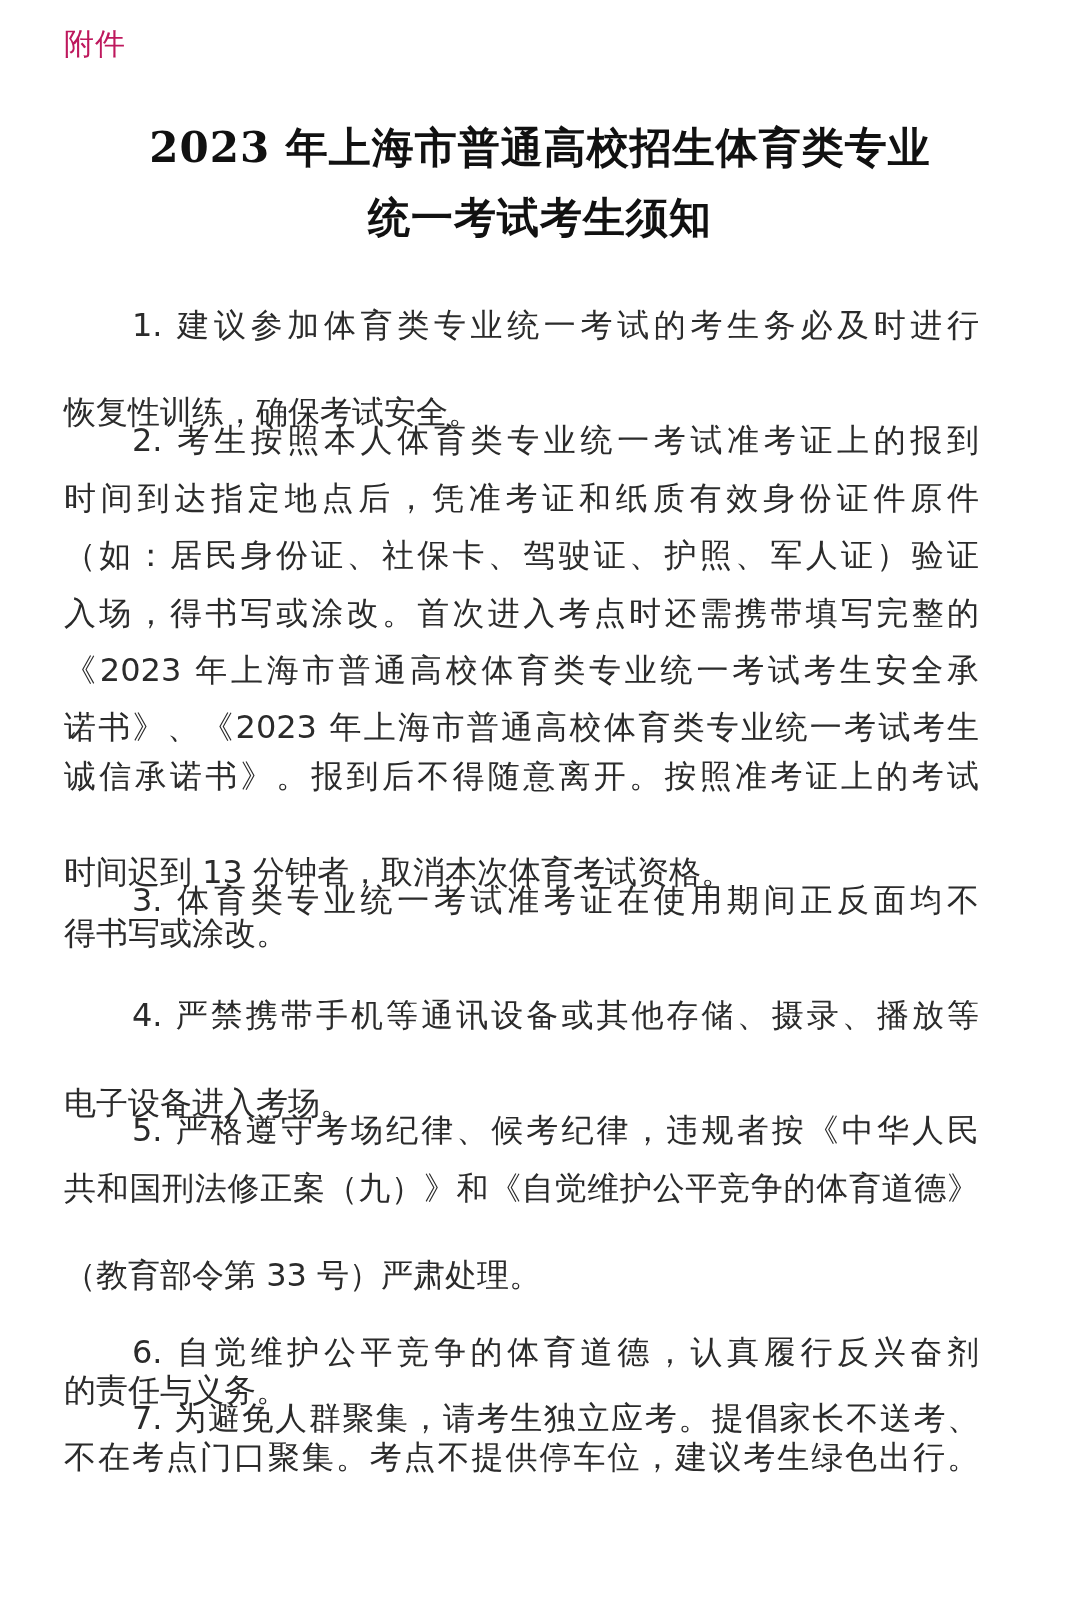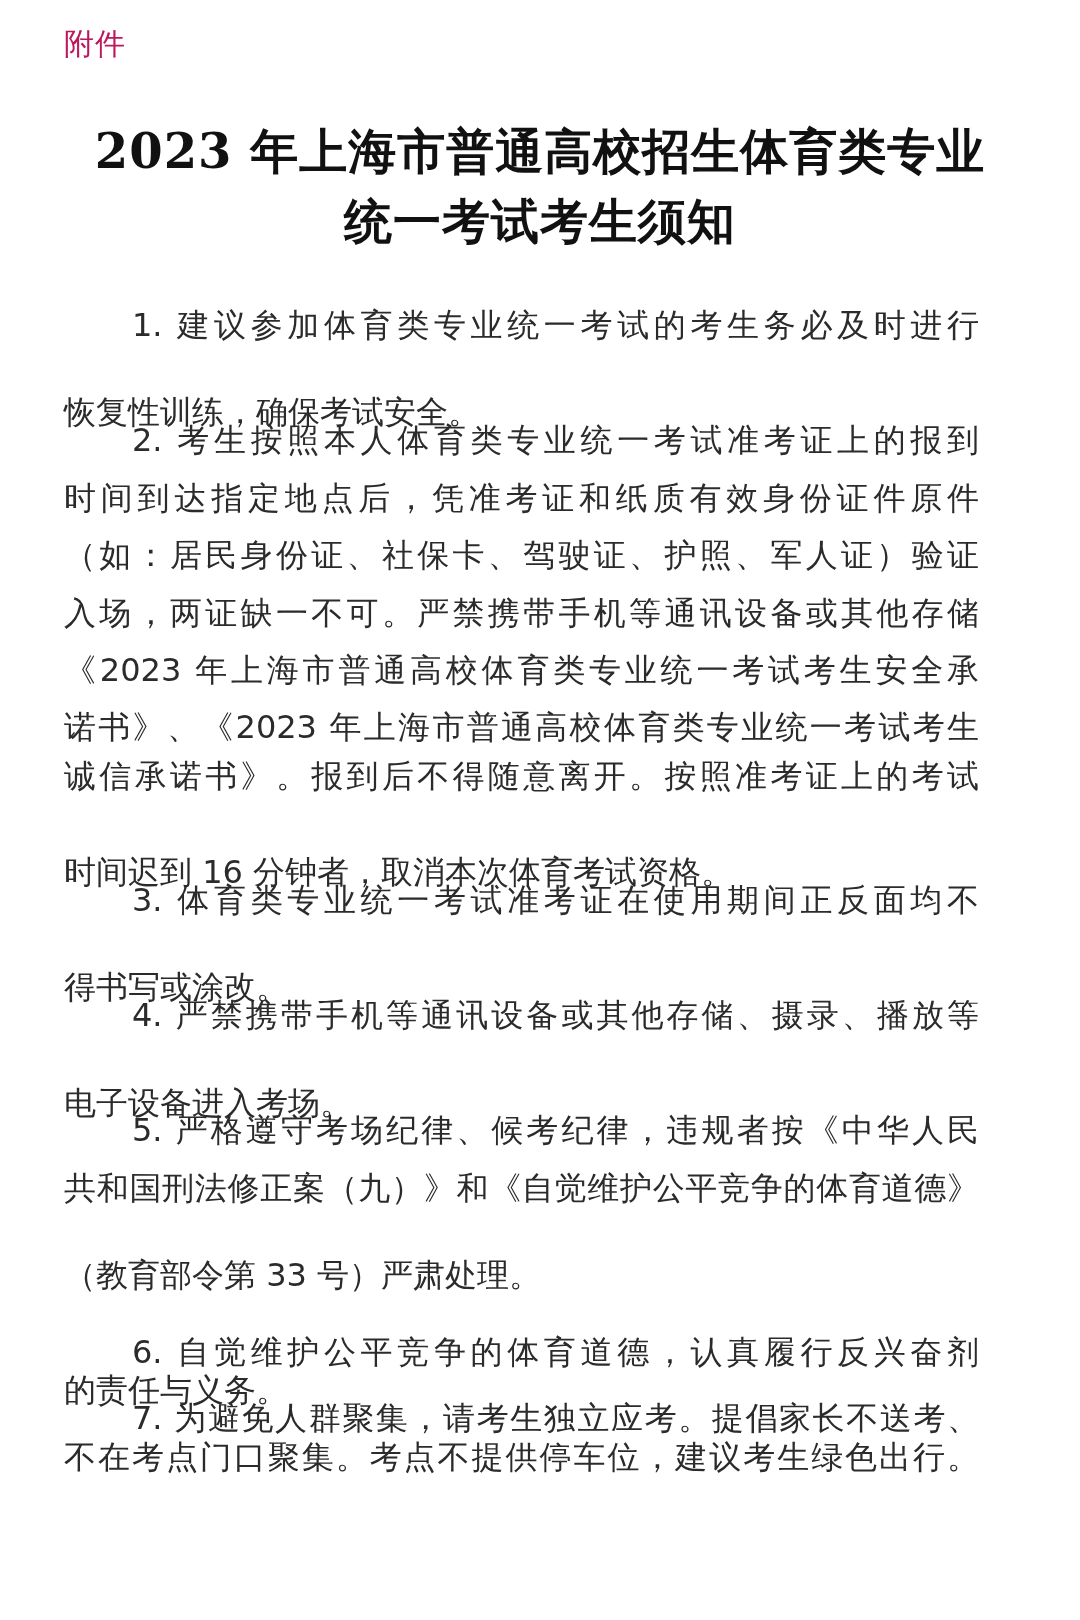--- a/index.html
+++ b/index.html
@@ -23,21 +23,21 @@
       color: #be185d;
       letter-spacing: 1px;
     }
     .title {
       position: absolute;
       left: 0;
       width: 1080px;
       text-align: center;
       font-family: "DejaVu Serif", serif;
       font-weight: bold;
-      font-size: 48px;
+      font-size: 42px;
       color: #111111;
       letter-spacing: 1px;
       white-space: nowrap;
     }
     .title.l1 { top: 120px; }
     .title.l2 { top: 190px; }
 
     .line {
       position: absolute;
       left: 64px;
@@ -66,30 +66,30 @@
 
   <div>
     <div class="line indent" style="top:305px">1.  建议参加体育类专业统一考试的考生务必及时进行</div>
     <div class="line last" style="top:362px">恢复性训练，确保考试安全。</div>
   </div>
 
   <div>
     <div class="line indent" style="top:420px">2.  考生按照本人体育类专业统一考试准考证上的报到</div>
     <div class="line" style="top:478px">时间到达指定地点后，凭准考证和纸质有效身份证件原件</div>
     <div class="line" style="top:535px">（如：居民身份证、社保卡、驾驶证、护照、军人证）验证</div>
-    <div class="line" style="top:593px">入场，两证缺一不可。严禁携带手机等通讯设备或其他存储</div>
+    <div class="line" style="top:593px">入场，得书写或涂改。首次进入考点时还需携带填写完整的</div>
     <div class="line" style="top:650px">《2023 年上海市普通高校体育类专业统一考试考生安全承</div>
     <div class="line" style="top:707px">诺书》、《2023 年上海市普通高校体育类专业统一考试考生</div>
     <div class="line" style="top:756px">诚信承诺书》。报到后不得随意离开。按照准考证上的考试</div>
-    <div class="line last" style="top:822px">时间迟到 16 分钟者，取消本次体育考试资格。</div>
+    <div class="line last" style="top:822px">时间迟到 13 分钟者，取消本次体育考试资格。</div>
   </div>
 
   <div>
     <div class="line indent" style="top:880px">3.  体育类专业统一考试准考证在使用期间正反面均不</div>
-    <div class="line last" style="top:937px">得书写或涂改。</div>
+    <div class="line last" style="top:883px">得书写或涂改。</div>
   </div>
 
   <div>
     <div class="line indent" style="top:995px">4. 严禁携带手机等通讯设备或其他存储、摄录、播放等</div>
     <div class="line last" style="top:1053px">电子设备进入考场。</div>
   </div>
 
   <div>
     <div class="line indent" style="top:1110px">5. 严格遵守考场纪律、候考纪律，违规者按《中华人民</div>
     <div class="line" style="top:1168px">共和国刑法修正案（九）》和《自觉维护公平竞争的体育道德》</div>

